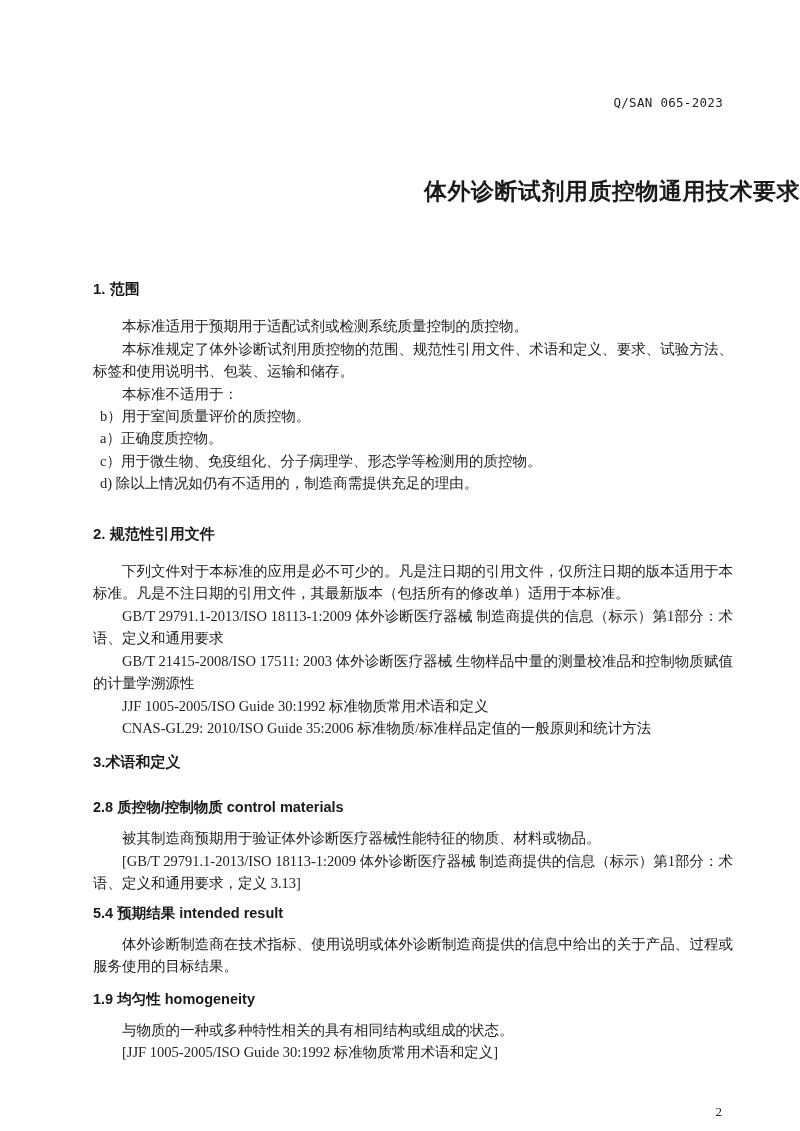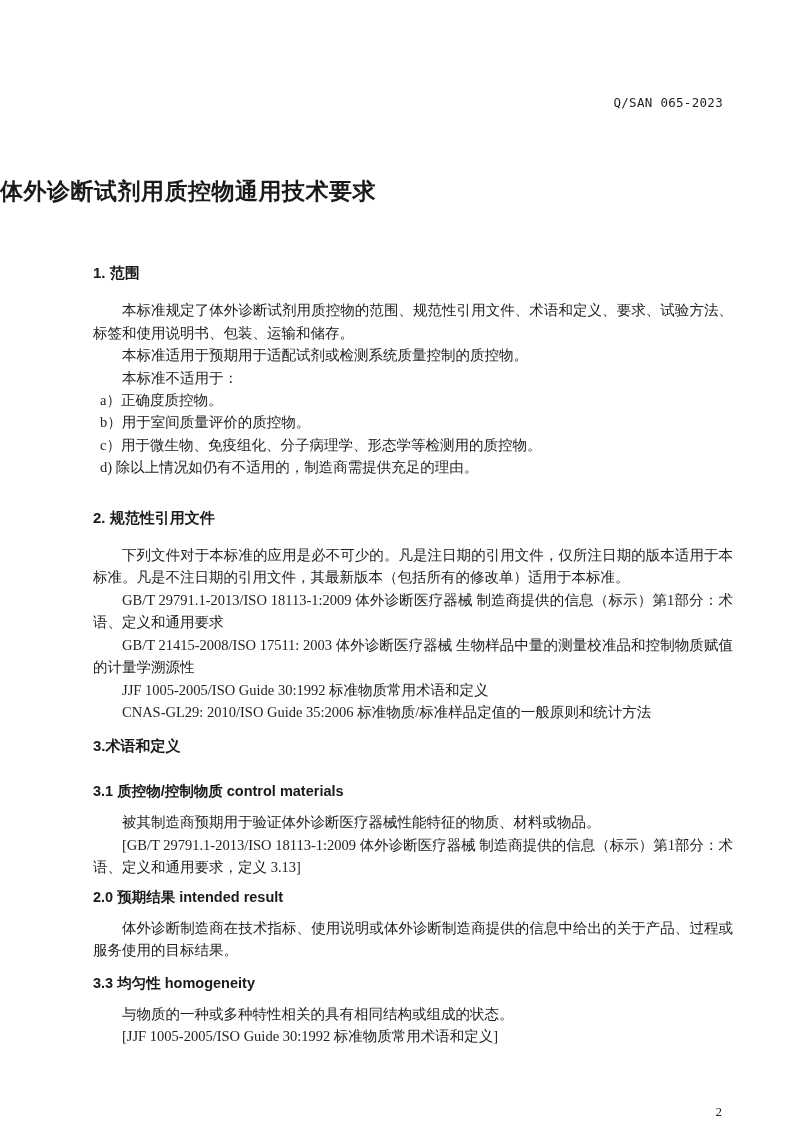--- a/index.html
+++ b/index.html
@@ -24,21 +24,21 @@
     font-size: 12.5px;
     color: #1d1d1d;
     letter-spacing: 0.3px;
   }
   .doc-title {
     position: absolute;
     top: 176px;
     left: 0;
     width: 100%;
     margin: 0;
-    text-align: left;
+    text-align: right;
     font-family: "Liberation Sans", "DejaVu Sans", sans-serif;
     font-weight: bold;
     font-size: 23px;
     letter-spacing: 0.5px;
     color: #1a1a1a;
   }
   .content {
     position: absolute;
     top: 262px;
     left: 93px;
@@ -65,21 +65,21 @@
     margin: 0;
   }
   h3.term-heading {
     font-family: "Liberation Sans", "DejaVu Sans", sans-serif;
     font-weight: bold;
     font-size: 14.5px;
     line-height: 22.4px;
     color: #1a1a1a;
     margin: 0;
   }
-  #sec1-heading { margin: 0 0 15px 0; }
+  #sec1-heading { margin: 16px 0 15px 0; }
   #sec2-heading { margin: 28px 0 15px 0; }
   #sec3-heading { margin: 12px 0 0 0; }
   #term1-heading { margin: 22px 0 9px 0; }
   #term2-heading { margin: 8px 0 8px 0; }
   #term3-heading { margin: 10px 0 9px 0; }
   .page-number {
     position: absolute;
     top: 1104px;
     right: 78px;
     font-size: 13px;
@@ -92,45 +92,45 @@
 
 <div class="page">
 
   <div class="doc-code">Q/SAN 065-2023</div>
 
   <h1 class="doc-title">体外诊断试剂用质控物通用技术要求</h1>
 
   <div class="content">
 
     <h2 class="sec-heading" id="sec1-heading">1. 范围</h2>
+    <p>本标准适用于预期用于适配试剂或检测系统质量控制的质控物。</p>
     <p>本标准规定了体外诊断试剂用质控物的范围、规范性引用文件、术语和定义、要求、试验方法、标签和使用说明书、包装、运输和储存。</p>
-    <p>本标准适用于预期用于适配试剂或检测系统质量控制的质控物。</p>
     <p>本标准不适用于：</p>
+    <p class="list-item">b）用于室间质量评价的质控物。</p>
     <p class="list-item">a）正确度质控物。</p>
-    <p class="list-item">b）用于室间质量评价的质控物。</p>
     <p class="list-item">c）用于微生物、免疫组化、分子病理学、形态学等检测用的质控物。</p>
     <p class="list-item">d) 除以上情况如仍有不适用的，制造商需提供充足的理由。</p>
 
     <h2 class="sec-heading" id="sec2-heading">2. 规范性引用文件</h2>
     <p>下列文件对于本标准的应用是必不可少的。凡是注日期的引用文件，仅所注日期的版本适用于本标准。凡是不注日期的引用文件，其最新版本（包括所有的修改单）适用于本标准。</p>
     <p>GB/T 29791.1-2013/ISO 18113-1:2009 体外诊断医疗器械 制造商提供的信息（标示）第1部分：术语、定义和通用要求</p>
     <p>GB/T 21415-2008/ISO 17511: 2003 体外诊断医疗器械 生物样品中量的测量校准品和控制物质赋值的计量学溯源性</p>
     <p>JJF 1005-2005/ISO Guide 30:1992 标准物质常用术语和定义</p>
     <p>CNAS-GL29: 2010/ISO Guide 35:2006 标准物质/标准样品定值的一般原则和统计方法</p>
 
     <h2 class="sec-heading" id="sec3-heading">3.术语和定义</h2>
 
-    <h3 class="term-heading" id="term1-heading">3.1 质控物/控制物质 control materials</h3>
+    <h3 class="term-heading" id="term1-heading">2.8 质控物/控制物质 control materials</h3>
     <p>被其制造商预期用于验证体外诊断医疗器械性能特征的物质、材料或物品。</p>
     <p>[GB/T 29791.1-2013/ISO 18113-1:2009 体外诊断医疗器械 制造商提供的信息（标示）第1部分：术语、定义和通用要求，定义 3.13]</p>
 
-    <h3 class="term-heading" id="term2-heading">2.0 预期结果 intended result</h3>
+    <h3 class="term-heading" id="term2-heading">5.4 预期结果 intended result</h3>
     <p>体外诊断制造商在技术指标、使用说明或体外诊断制造商提供的信息中给出的关于产品、过程或服务使用的目标结果。</p>
 
-    <h3 class="term-heading" id="term3-heading">3.3 均匀性 homogeneity</h3>
+    <h3 class="term-heading" id="term3-heading">1.9 均匀性 homogeneity</h3>
     <p>与物质的一种或多种特性相关的具有相同结构或组成的状态。</p>
     <p>[JJF 1005-2005/ISO Guide 30:1992 标准物质常用术语和定义]</p>
 
   </div>
 
   <div class="page-number">2</div>
 
 </div>
 
 </body></html>

